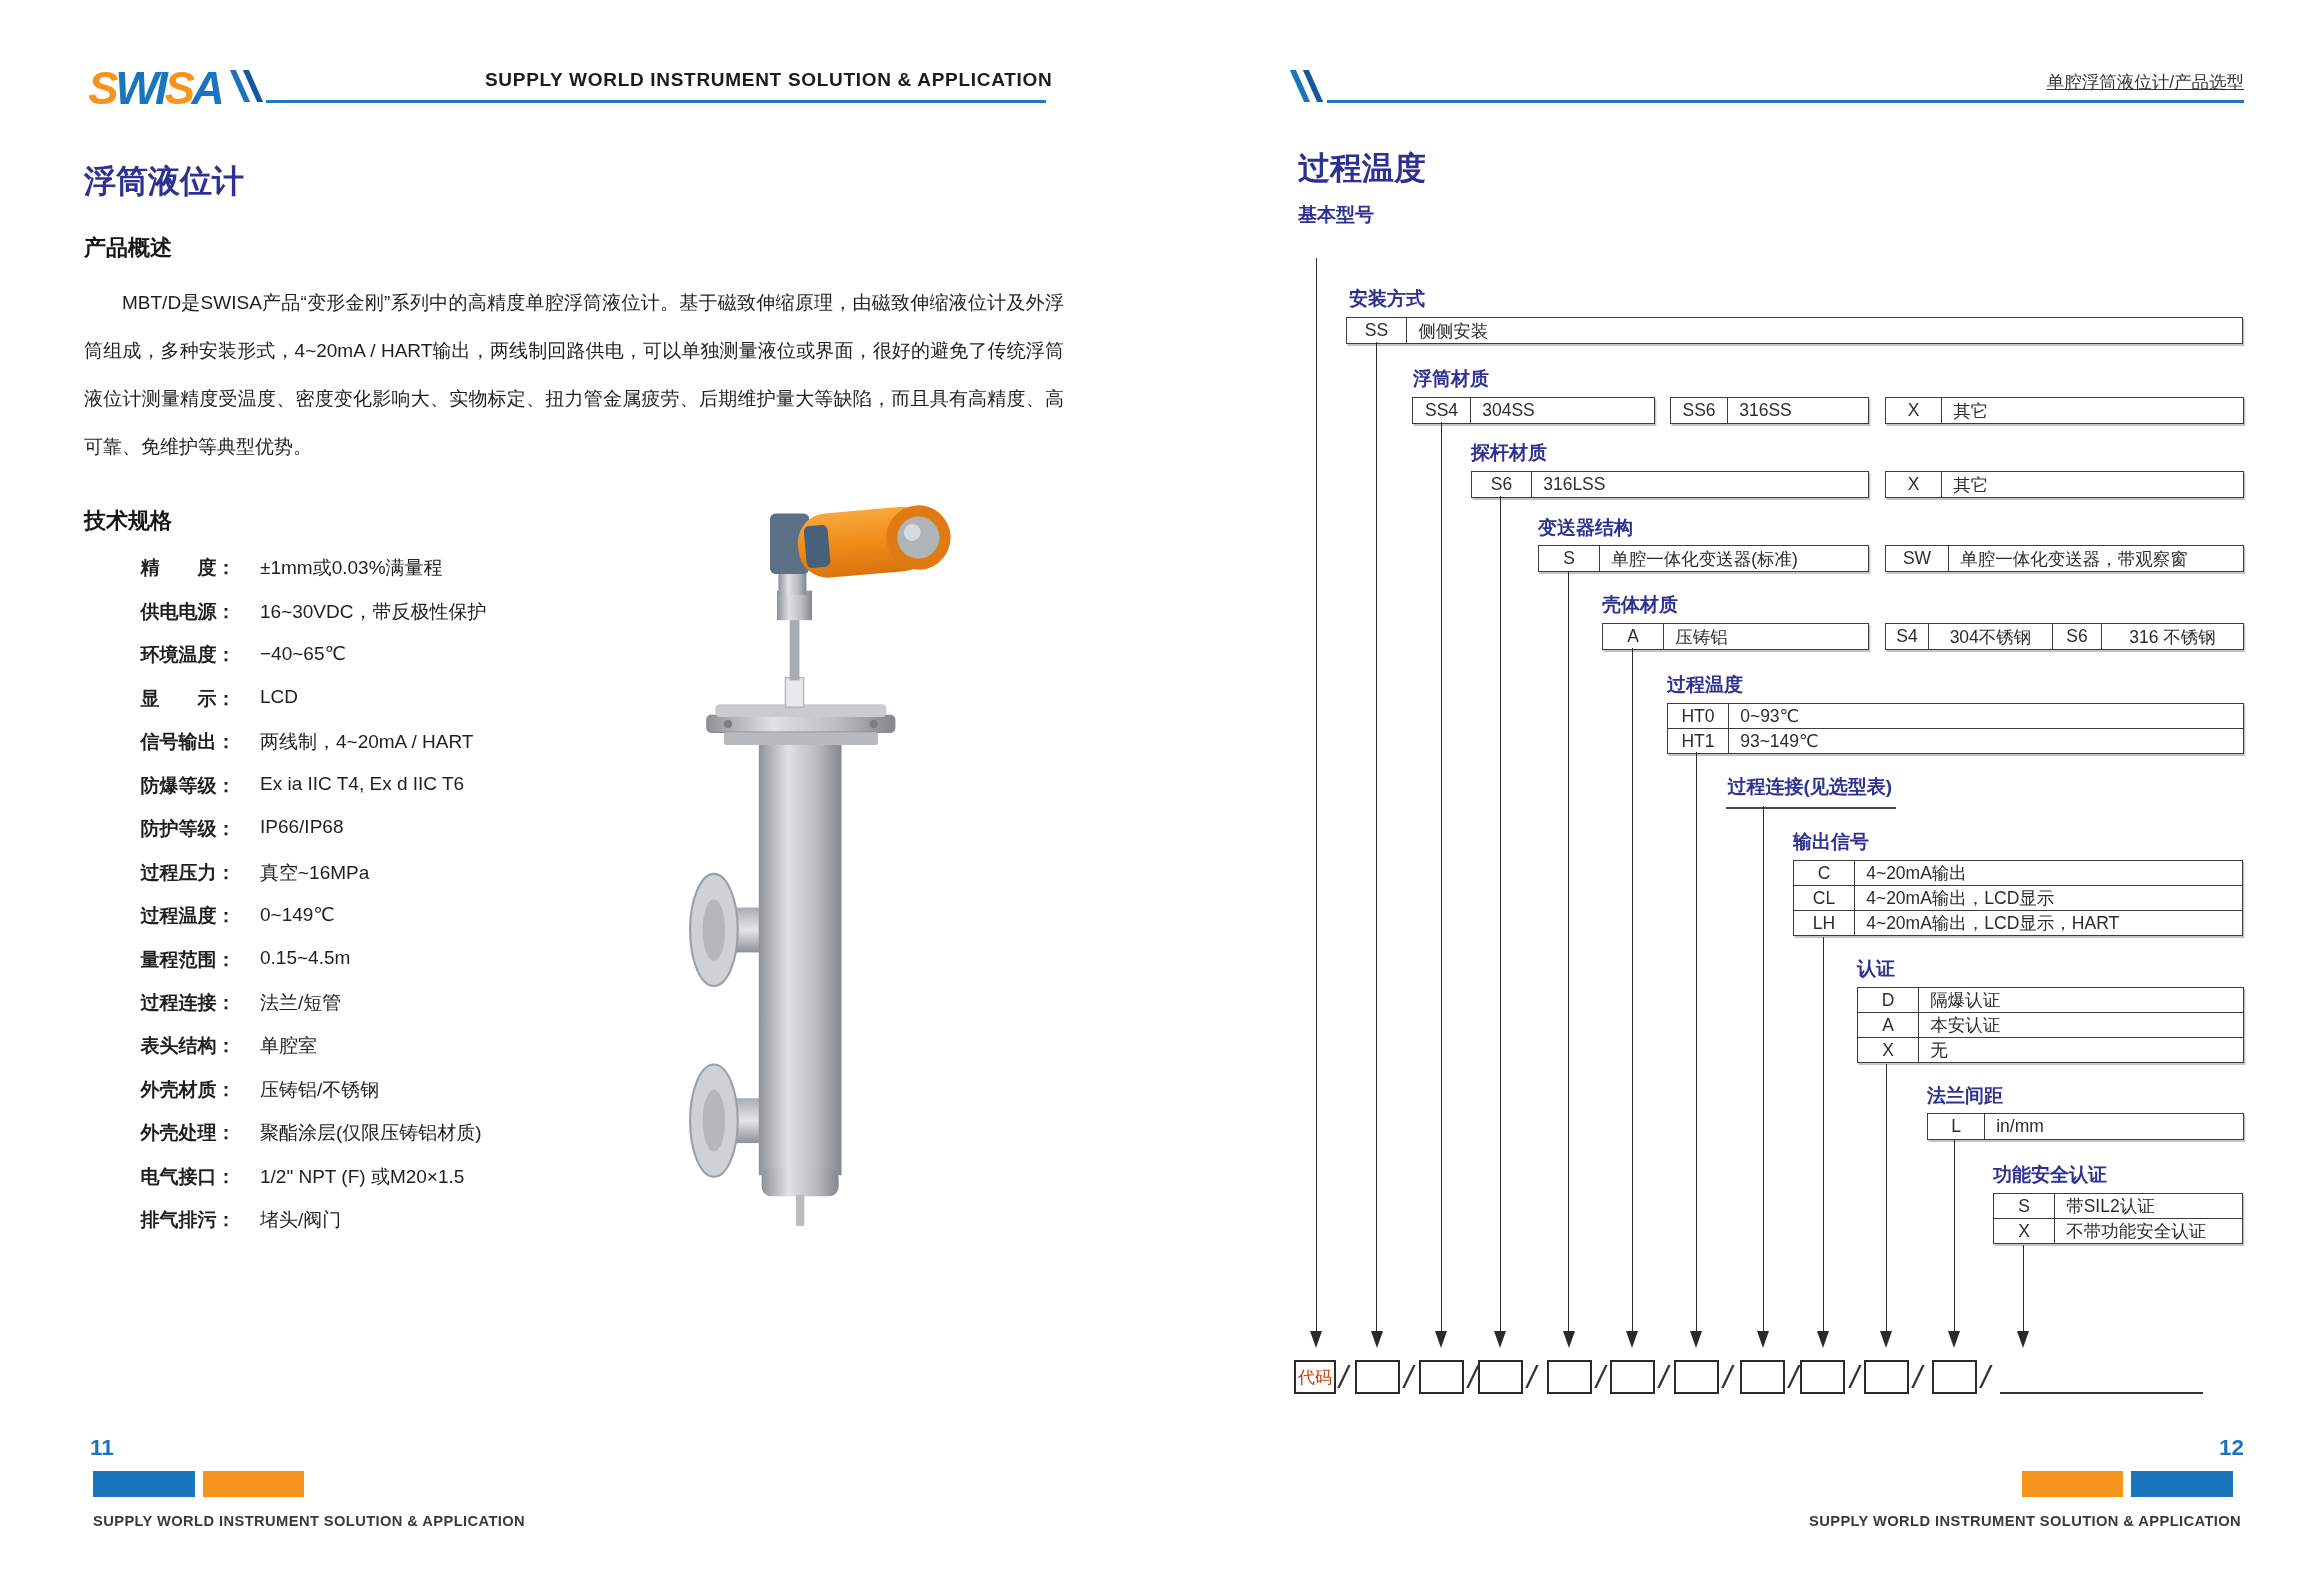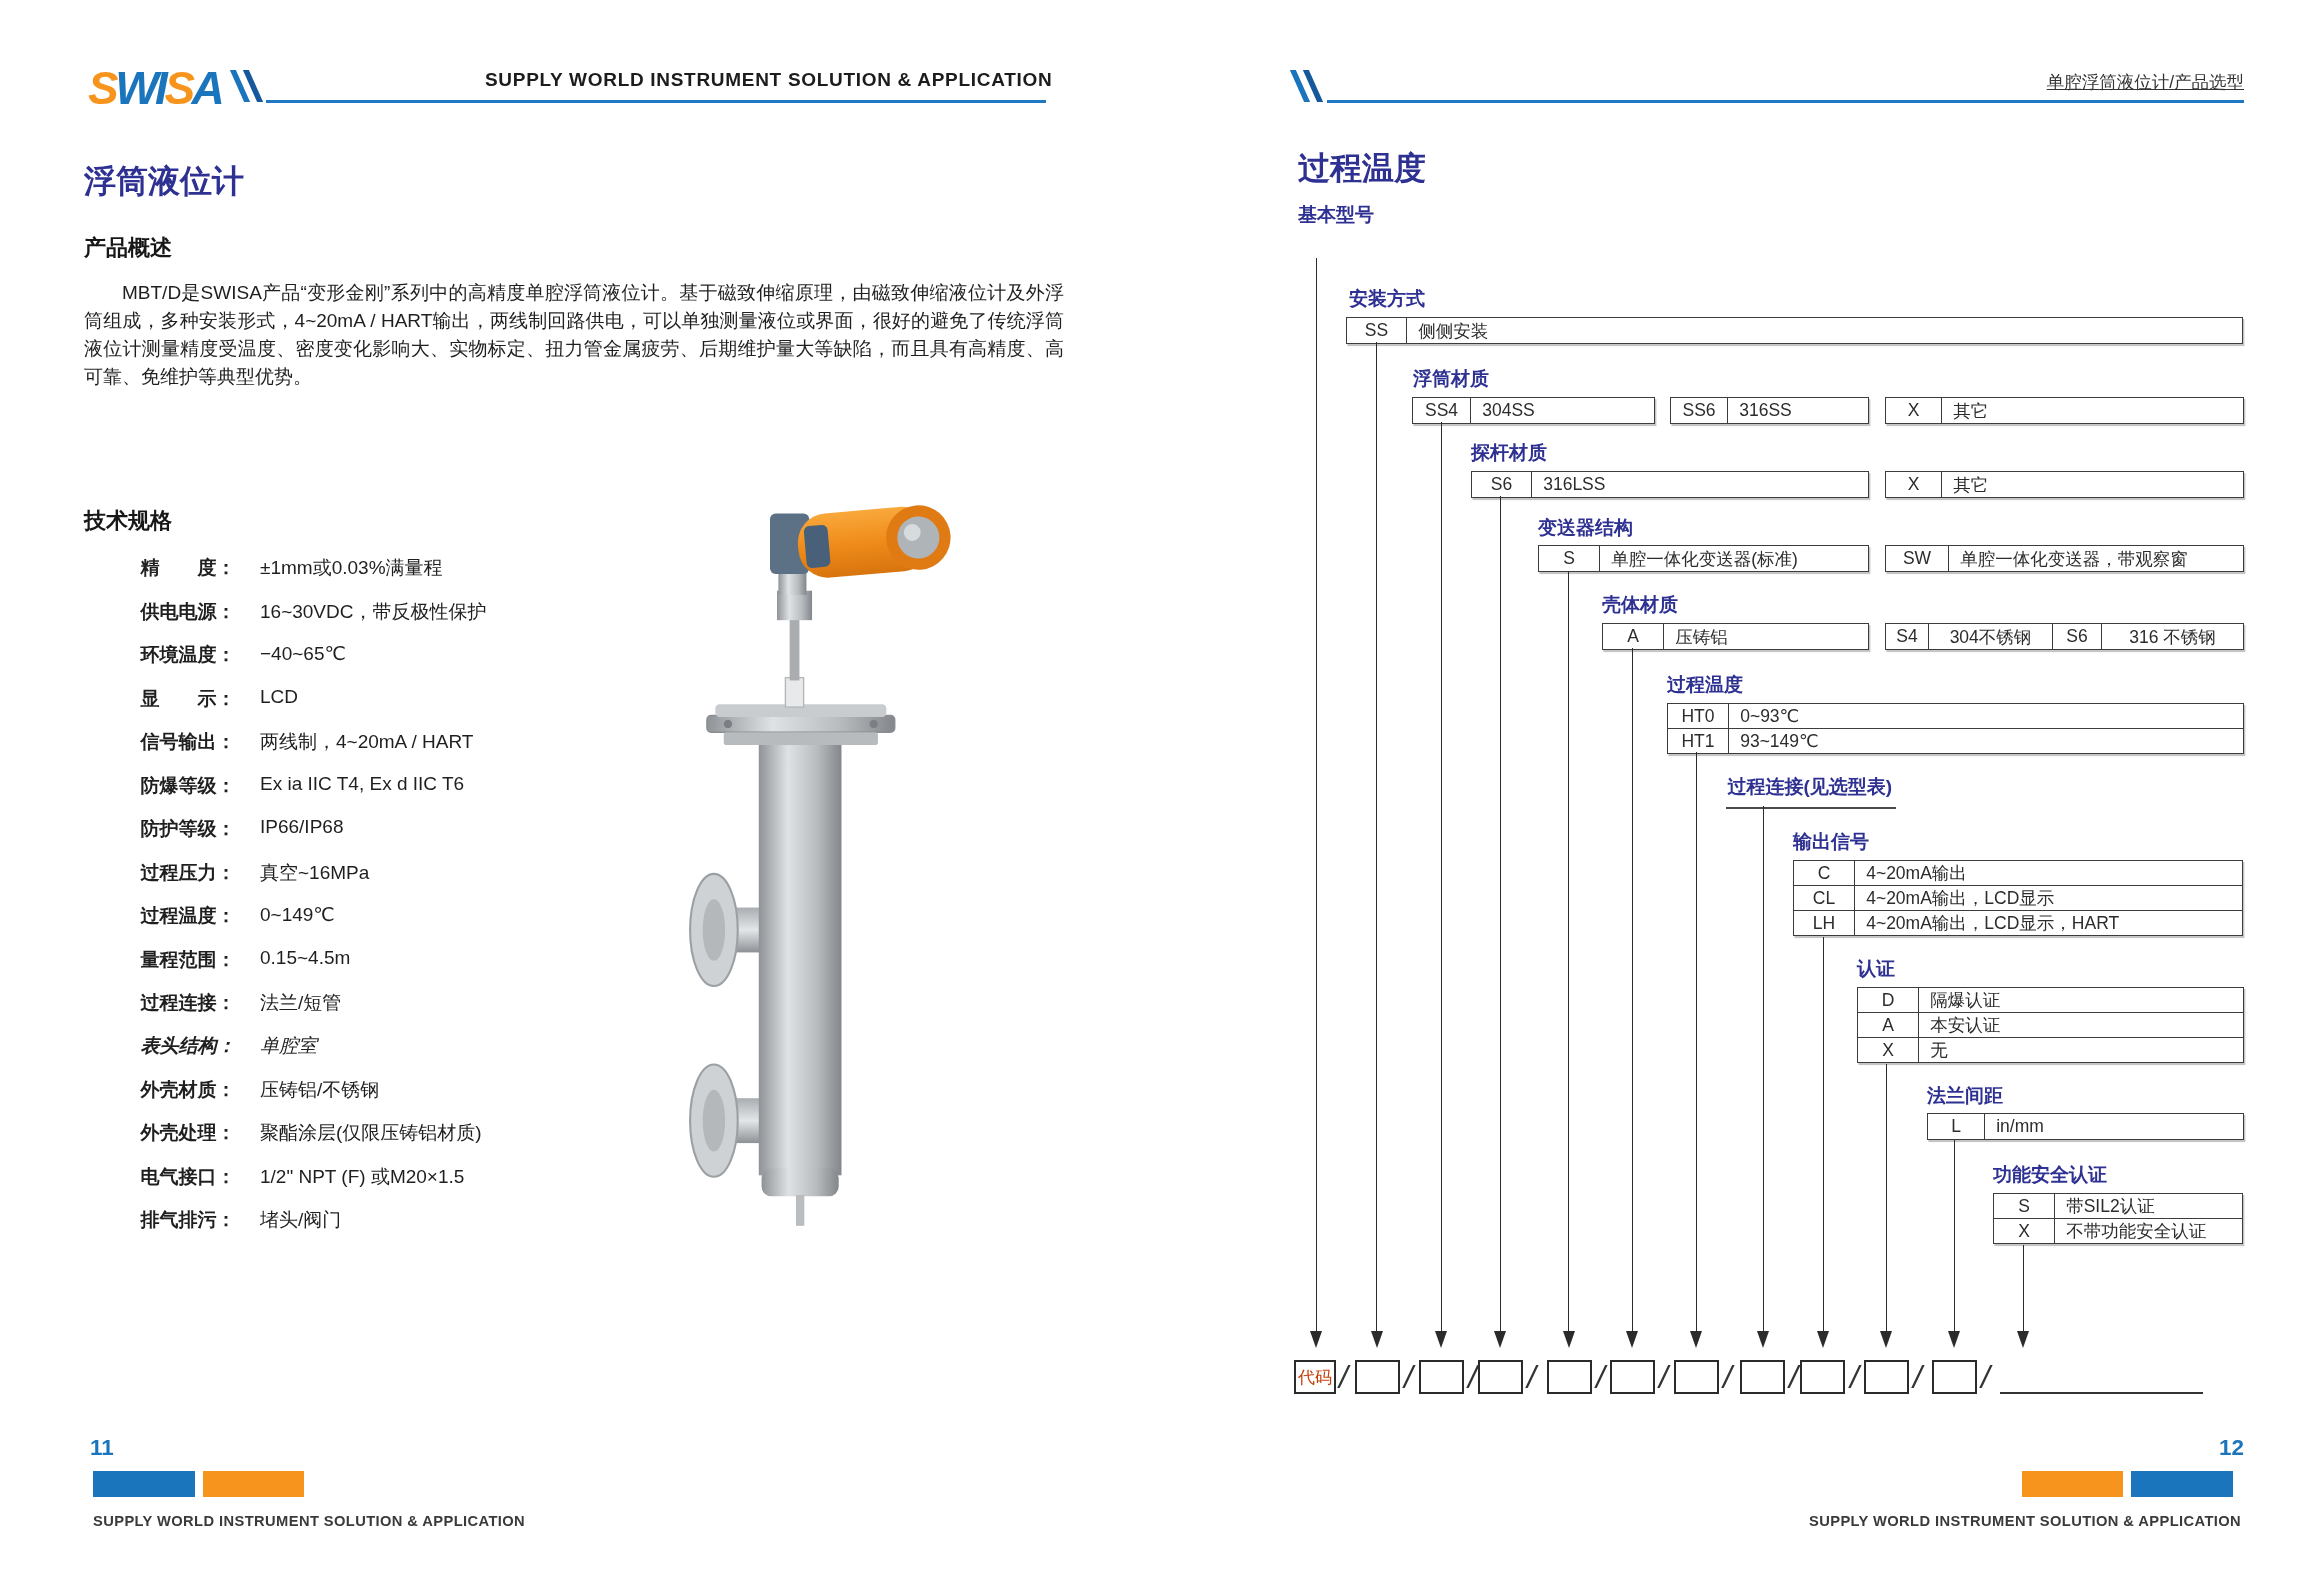--- a/index.html
+++ b/index.html
@@ -12,21 +12,21 @@
   .logo .or{color:#f7941d;} .logo .bl{color:#1b75bc;}
   .hslash{position:absolute;width:6.3px;height:32px;background:#1b75bc;transform:skewX(24deg);}
   .hslash.s2{background:#15589c;}
   .toprule{position:absolute;height:2.8px;background:#2077c4;}
   .tagline{font-size:19px;font-weight:600;color:#1c1c1c;letter-spacing:0.7px;white-space:nowrap;}
   .crumb{font-size:17.5px;color:#333;white-space:nowrap;text-decoration:underline;}
 
   
   .pgtitle{font-size:32px;font-weight:700;color:#2e3192;white-space:nowrap;}
   .h2{font-size:22px;font-weight:700;color:#171717;white-space:nowrap;}
-  .para{font-size:19px;line-height:28px;color:#1f1f1f;text-align:justify;text-indent:2em;}
+  .para{font-size:19px;line-height:48px;color:#1f1f1f;text-align:justify;text-indent:2em;}
   .specrow{position:absolute;display:flex;font-size:19px;color:#1f1f1f;white-space:nowrap;text-align:center;}
   .speclabel{font-weight:700;width:116px;flex:none;}
   .specvalue{margin-left:14px;}
 
   
   .lvl-label{position:absolute;font-size:19px;font-weight:700;color:#2e3192;white-space:nowrap;}
   .obox{position:absolute;display:flex;align-items:center;border:1.4px solid #3c3c3c;background:#fff;box-sizing:border-box;height:27px;font-size:17.5px;color:#2c2c2c;box-shadow:1.4px 2.1px 0 rgba(90,90,90,.35);}
   .okey{display:flex;align-items:center;justify-content:center;border-right:1.4px solid #3c3c3c;height:100%;flex:none;}
   .odesc{padding-left:11.2px;white-space:nowrap;}
   .ocell{display:flex;align-items:center;justify-content:center;height:100%;}
@@ -105,21 +105,21 @@
       <span class="specvalue">0~149℃</span>
     </div>
   <div class="specrow" style="left:130px;top:947px;">
       <span class="speclabel">量程范围：</span>
       <span class="specvalue">0.15~4.5m</span>
     </div>
   <div class="specrow" style="left:130px;top:990px;">
       <span class="speclabel">过程连接：</span>
       <span class="specvalue">法兰/短管</span>
     </div>
-  <div class="specrow" style="left:130px;top:1033px;font-style:italic;">
+  <div class="specrow" style="left:130px;top:1033px;">
       <span class="speclabel">表头结构：</span>
       <span class="specvalue">单腔室</span>
     </div>
   <div class="specrow" style="left:130px;top:1077px;">
       <span class="speclabel">外壳材质：</span>
       <span class="specvalue">压铸铝/不锈钢</span>
     </div>
   <div class="specrow" style="left:130px;top:1120px;">
       <span class="speclabel">外壳处理：</span>
       <span class="specvalue">聚酯涂层(仅限压铸铝材质)</span>

